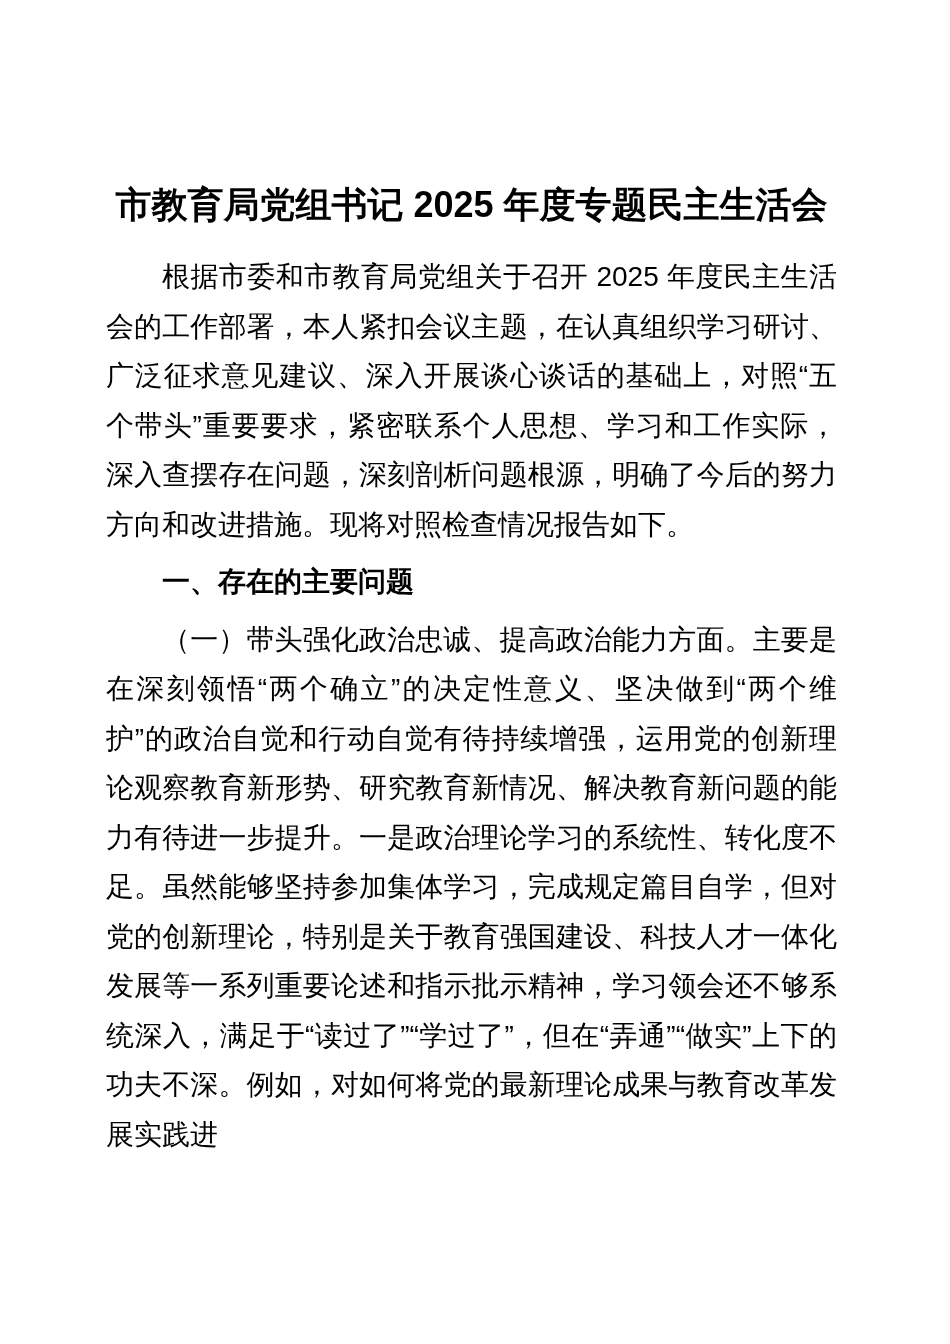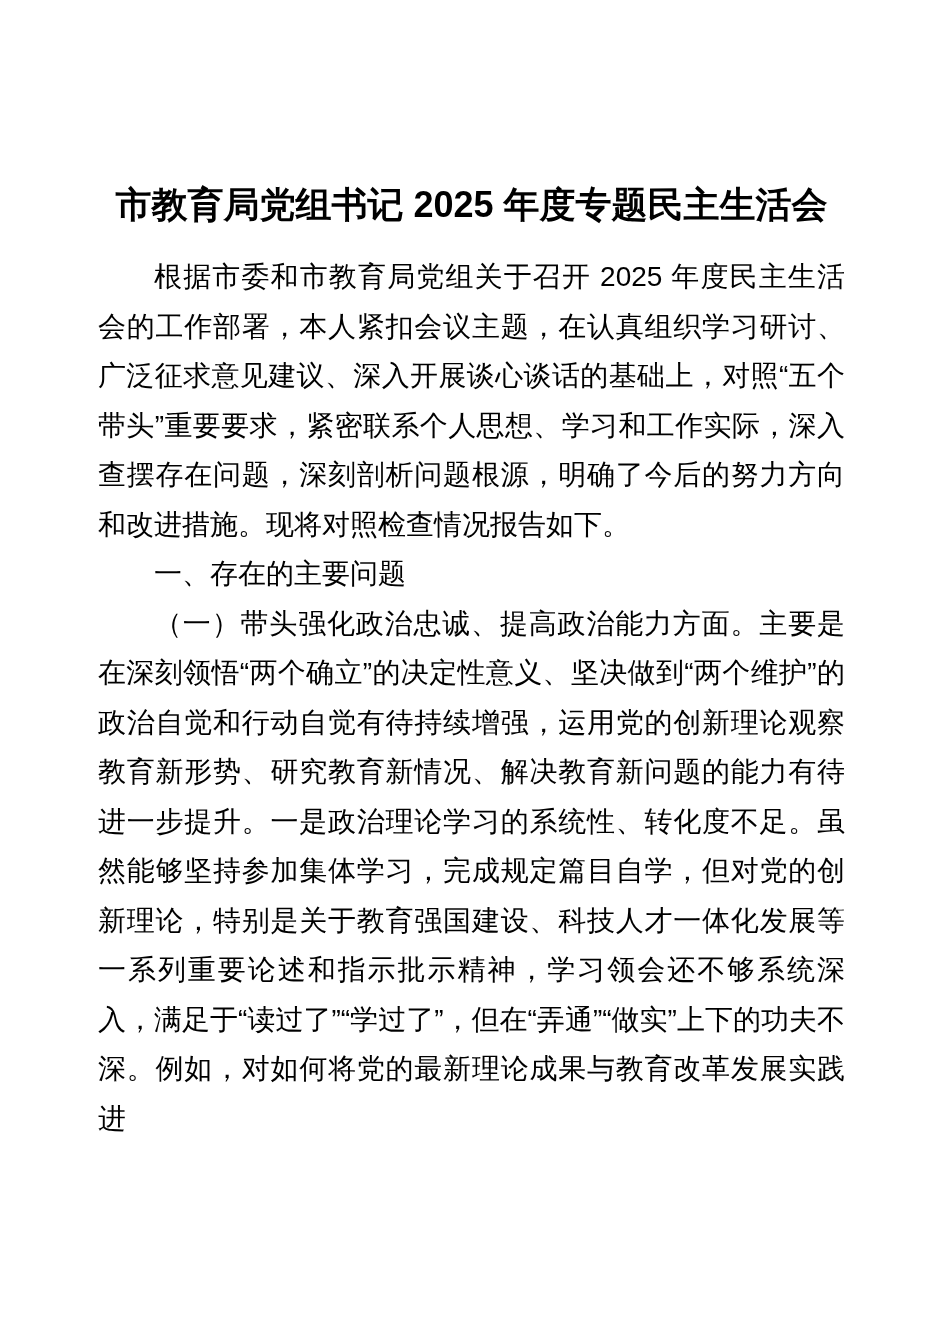--- a/index.html
+++ b/index.html
@@ -23,30 +23,30 @@
   }
   .doc-title {
     margin: 0 0 20px 0;
     font-size: 36px;
     font-weight: 700;
     line-height: 55px;
     text-align: center;
     letter-spacing: 0;
   }
   .doc-body p {
-    margin: 0;
+    margin: 8px;
     font-size: 28px;
     line-height: 49.5px;
     text-align: justify;
     text-justify: inter-ideograph;
     text-indent: 2em;
     word-break: break-word;
   }
   .section-heading {
-    font-weight: 400; 
+    font-weight: 700; 
   }
 </style>
 </head>
 <body>
 
 <div class="page">
   <h1 class="doc-title">
     <span>市教育局党组书记 2025 年度专题民主生活会</span><br>
   </h1>
 

